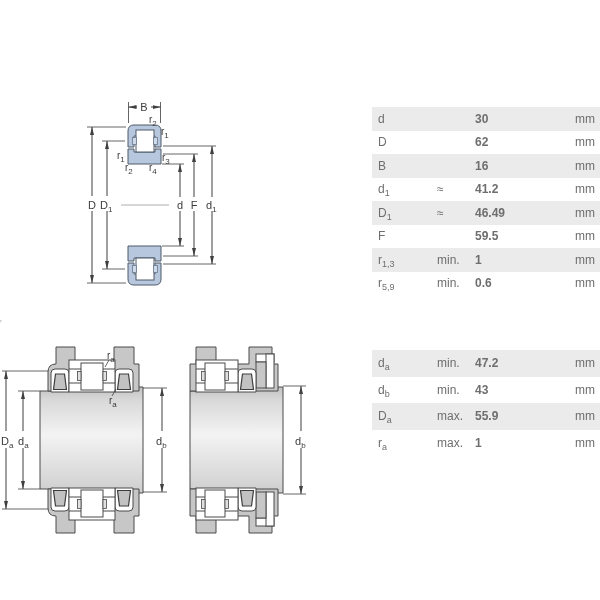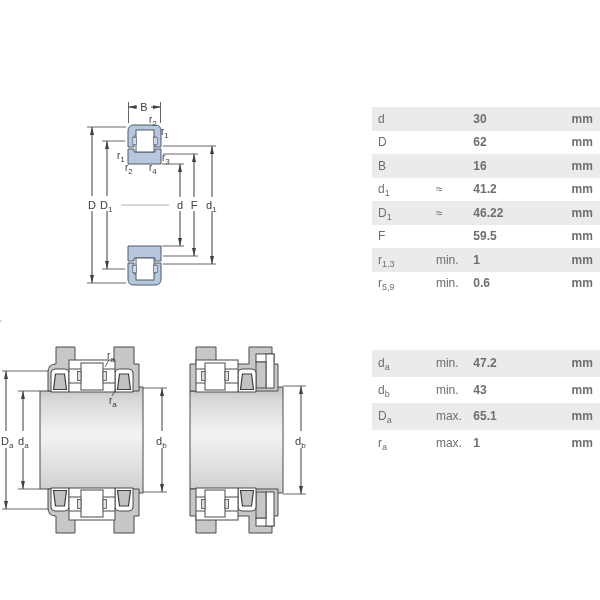--- a/index.html
+++ b/index.html
@@ -13,21 +13,21 @@
   svg .sub{font-size:8px;}
   
   .spec-table{position:absolute;left:372px;width:228px;color:#6e6e6e;font-size:12px;}
   .trow{display:flex;align-items:center;}
   .t1 .trow{height:23.5px;}
   .t2 .trow{height:26.5px;}
   .trow.shade{background:#ebebeb;}
   .c-label{width:65px;padding-left:6px;box-sizing:border-box;}
   .c-qual{width:38px;}
   .c-val{width:100px;font-weight:bold;}
-  .c-unit{width:29px;font-weight:bold;}
+  .c-unit{width:17px;}
   .sub-h{font-size:9px;position:relative;top:3px;letter-spacing:0;}
   .stray-mark{position:absolute;left:0px;top:318px;color:#9a9a9a;font-size:9px;}
 </style>
 </head>
 <body>
 
 <svg id="drawing-layer" width="600" height="600" viewBox="0 0 600 600">
   <defs>
     <marker id="arw" markerUnits="userSpaceOnUse" markerWidth="8" markerHeight="4" viewBox="0 0 8 4" refX="8" refY="2" orient="auto-start-reverse">
       <path d="M0,0 L8,2 L0,4 Z" fill="#3f3f3f"></path>
@@ -253,21 +253,21 @@
   </div>
   <div class="trow">
     <span class="c-label"><span>d</span><span class="sub-h">1</span></span>
     <span class="c-qual">≈</span>
     <span class="c-val">41.2</span>
     <span class="c-unit">mm</span>
   </div>
   <div class="trow shade">
     <span class="c-label"><span>D</span><span class="sub-h">1</span></span>
     <span class="c-qual">≈</span>
-    <span class="c-val">46.22</span>
+    <span class="c-val">46.49</span>
     <span class="c-unit">mm</span>
   </div>
   <div class="trow">
     <span class="c-label"><span>F</span><span class="sub-h"></span></span>
     <span class="c-qual"></span>
     <span class="c-val">59.5</span>
     <span class="c-unit">mm</span>
   </div>
   <div class="trow shade">
     <span class="c-label"><span>r</span><span class="sub-h">1,3</span></span>
@@ -292,21 +292,21 @@
   </div>
   <div class="trow">
     <span class="c-label"><span>d</span><span class="sub-h">b</span></span>
     <span class="c-qual">min.</span>
     <span class="c-val">43</span>
     <span class="c-unit">mm</span>
   </div>
   <div class="trow shade">
     <span class="c-label"><span>D</span><span class="sub-h">a</span></span>
     <span class="c-qual">max.</span>
-    <span class="c-val">65.1</span>
+    <span class="c-val">55.9</span>
     <span class="c-unit">mm</span>
   </div>
   <div class="trow">
     <span class="c-label"><span>r</span><span class="sub-h">a</span></span>
     <span class="c-qual">max.</span>
     <span class="c-val">1</span>
     <span class="c-unit">mm</span>
   </div>
 </div>
 

